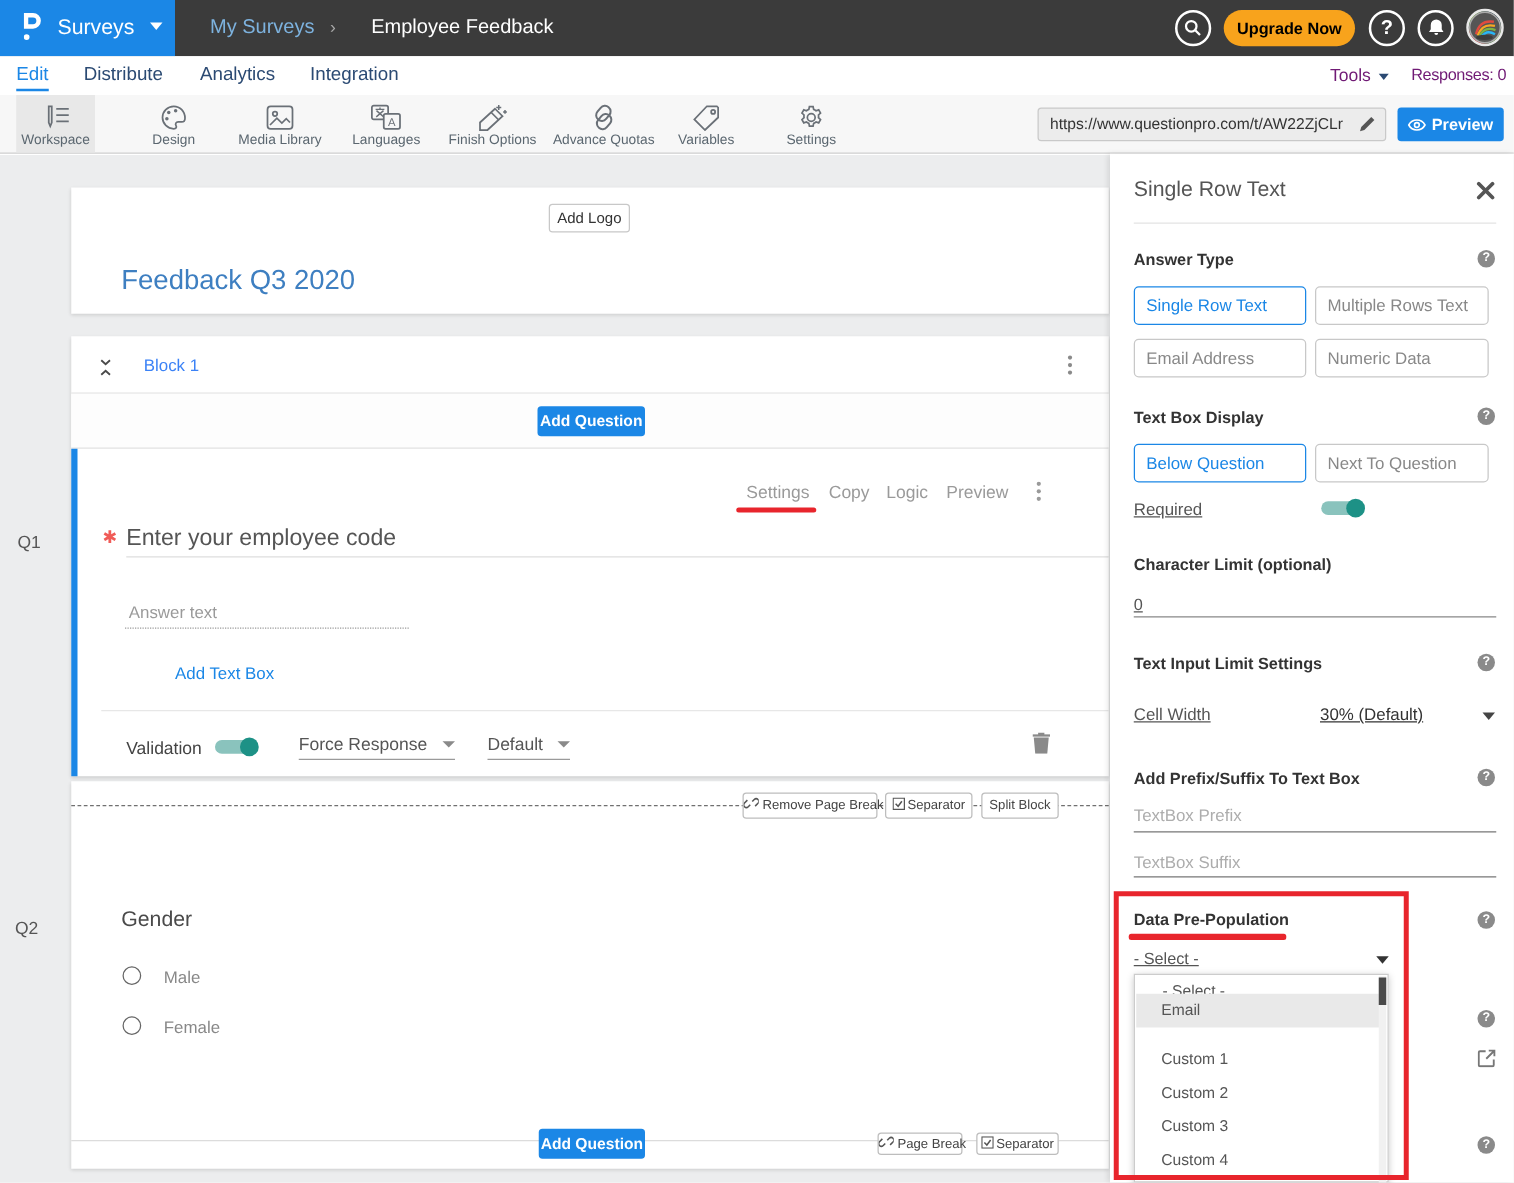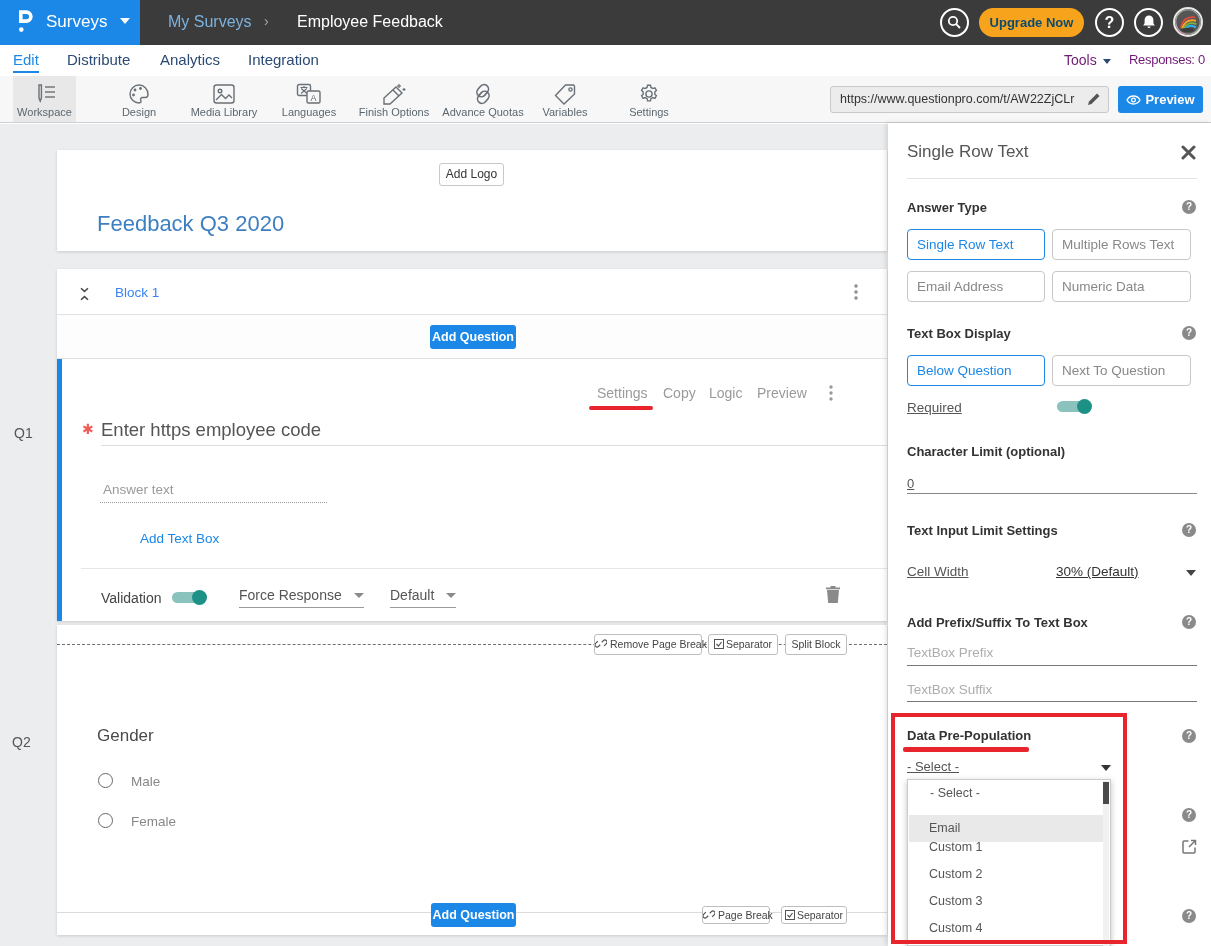--- a/index.html
+++ b/index.html
@@ -6,21 +6,21 @@
 html,body { width:1211px; height:946px; overflow:hidden; font-family:"Liberation Sans", sans-serif; }
 
 
 #topbar { position:absolute; left:0; top:0; width:1211px; height:45px; background:#3b3b3b; }
 #logoblk { position:absolute; left:0; top:0; width:140px; height:45px; background:#1b87e6; }
 #logoblk .brand { position:absolute; left:46px; top:12px; color:#fff; font-size:17px; }
 #crumb1 { position:absolute; left:168px; top:13px; color:#7db2de; font-size:16px; }
 #crumbsep { position:absolute; left:264px; top:13px; color:#a9a9a9; font-size:14px; }
 #crumb2 { position:absolute; left:297px; top:13px; color:#fff; font-size:16px; }
 .cicon { position:absolute; top:8px; width:29px; height:29px; border:2px solid #fff; border-radius:50%; color:#fff; text-align:center; }
-#upgrade { position:absolute; left:979px; top:8px; width:105px; height:29px; background:#f8a31c; border-radius:15px; color:#0c4a6e; font-size:13px; font-weight:bold; text-align:center; line-height:29px; }
+#upgrade { position:absolute; left:979px; top:8px; width:105px; height:29px; background:#f8a31c; border-radius:15px; color:#000000; font-size:13px; font-weight:bold; text-align:center; line-height:29px; }
 #avatar { position:absolute; left:1173px; top:7px; width:30px; height:30px; border-radius:50%; background:radial-gradient(circle at 30% 75%, #c8434a 0 22%, #3f6b46 40%, #88b04b 58%, #2c3e50 80%); border:2px solid #e8e8e8; }
 
 
 #nav { position:absolute; left:0; top:45px; width:1211px; height:31px; background:#fff; }
 .navtab { position:absolute; top:6px; font-size:15px; color:#2b4a73; }
 #navedit { color:#1b87e6; border-bottom:2px solid #1b87e6; padding-bottom:3px; }
 .navright { position:absolute; top:7px; font-size:14px; color:#701a75; white-space:nowrap; }
 
 
 #toolbar { position:absolute; left:0; top:76px; width:1211px; height:47px; background:#f7f7f7; border-bottom:1px solid #cfcfcf; }
@@ -275,21 +275,21 @@
       <span class="tab" style="left:601px">Copy</span>
       <span class="tab" style="left:647px">Logic</span>
       <span class="tab" style="left:695px">Preview</span>
       <svg width="4" height="16" viewBox="0 0 4 16" style="position:absolute;left:767px;top:26px">
           <circle cx="2" cy="2" r="1.7" fill="#9a9a9a"></circle>
           <circle cx="2" cy="8" r="1.7" fill="#9a9a9a"></circle>
           <circle cx="2" cy="14" r="1.7" fill="#9a9a9a"></circle>
         </svg>
       <div id="tabul"></div>
       <span id="q1ast">✱</span>
-      <span id="q1text">Enter https employee code</span>
+      <span id="q1text">Enter your employee code</span>
       <div id="q1line"></div>
       <span id="anstext">Answer text</span>
       <div id="ansline"></div>
       <span id="addtb">Add Text Box</span>
       <div id="vline"></div>
       <span id="vallbl">Validation</span>
       <div class="toggle" style="left:110px;top:233px">
           <div class="knob"></div>
         </div>
       <div class="ddl" style="left:177px;top:228px;">Force Response<span class="caret"></span></div>
@@ -393,21 +393,21 @@
   <svg class="exticon" width="15" height="15" viewBox="0 0 15 15" style="top:716px">
         <g fill="none" stroke="#777" stroke-width="1.5">
           <path d="M13 8.5 V13 a1 1 0 0 1-1 1 H2 a1 1 0 0 1-1-1 V3 a1 1 0 0 1 1-1 h4.5"></path>
           <path d="M9 1.5 h4.5 V6 M13.2 1.8 L7 8"></path>
         </g>
       </svg>
   <span class="qmark" style="top:786px">?</span>
 
   <div id="drop">
     <div class="ditem" style="top:0px;padding-left:21px;">- Select -</div>
-    <div class="ditem" style="top:35px;background:#e9e9e9;">Email</div>
+    <div class="ditem" style="top:15px;background:#e9e9e9;">Email</div>
     <div class="ditem" style="top:54px;">Custom 1</div>
     <div class="ditem" style="top:81px;">Custom 2</div>
     <div class="ditem" style="top:108px;">Custom 3</div>
     <div class="ditem" style="top:135px;">Custom 4</div>
     <div id="dsb">
           <div id="dsbthumb"></div>
         </div>
   </div>
 
   <div id="redrect"></div>

